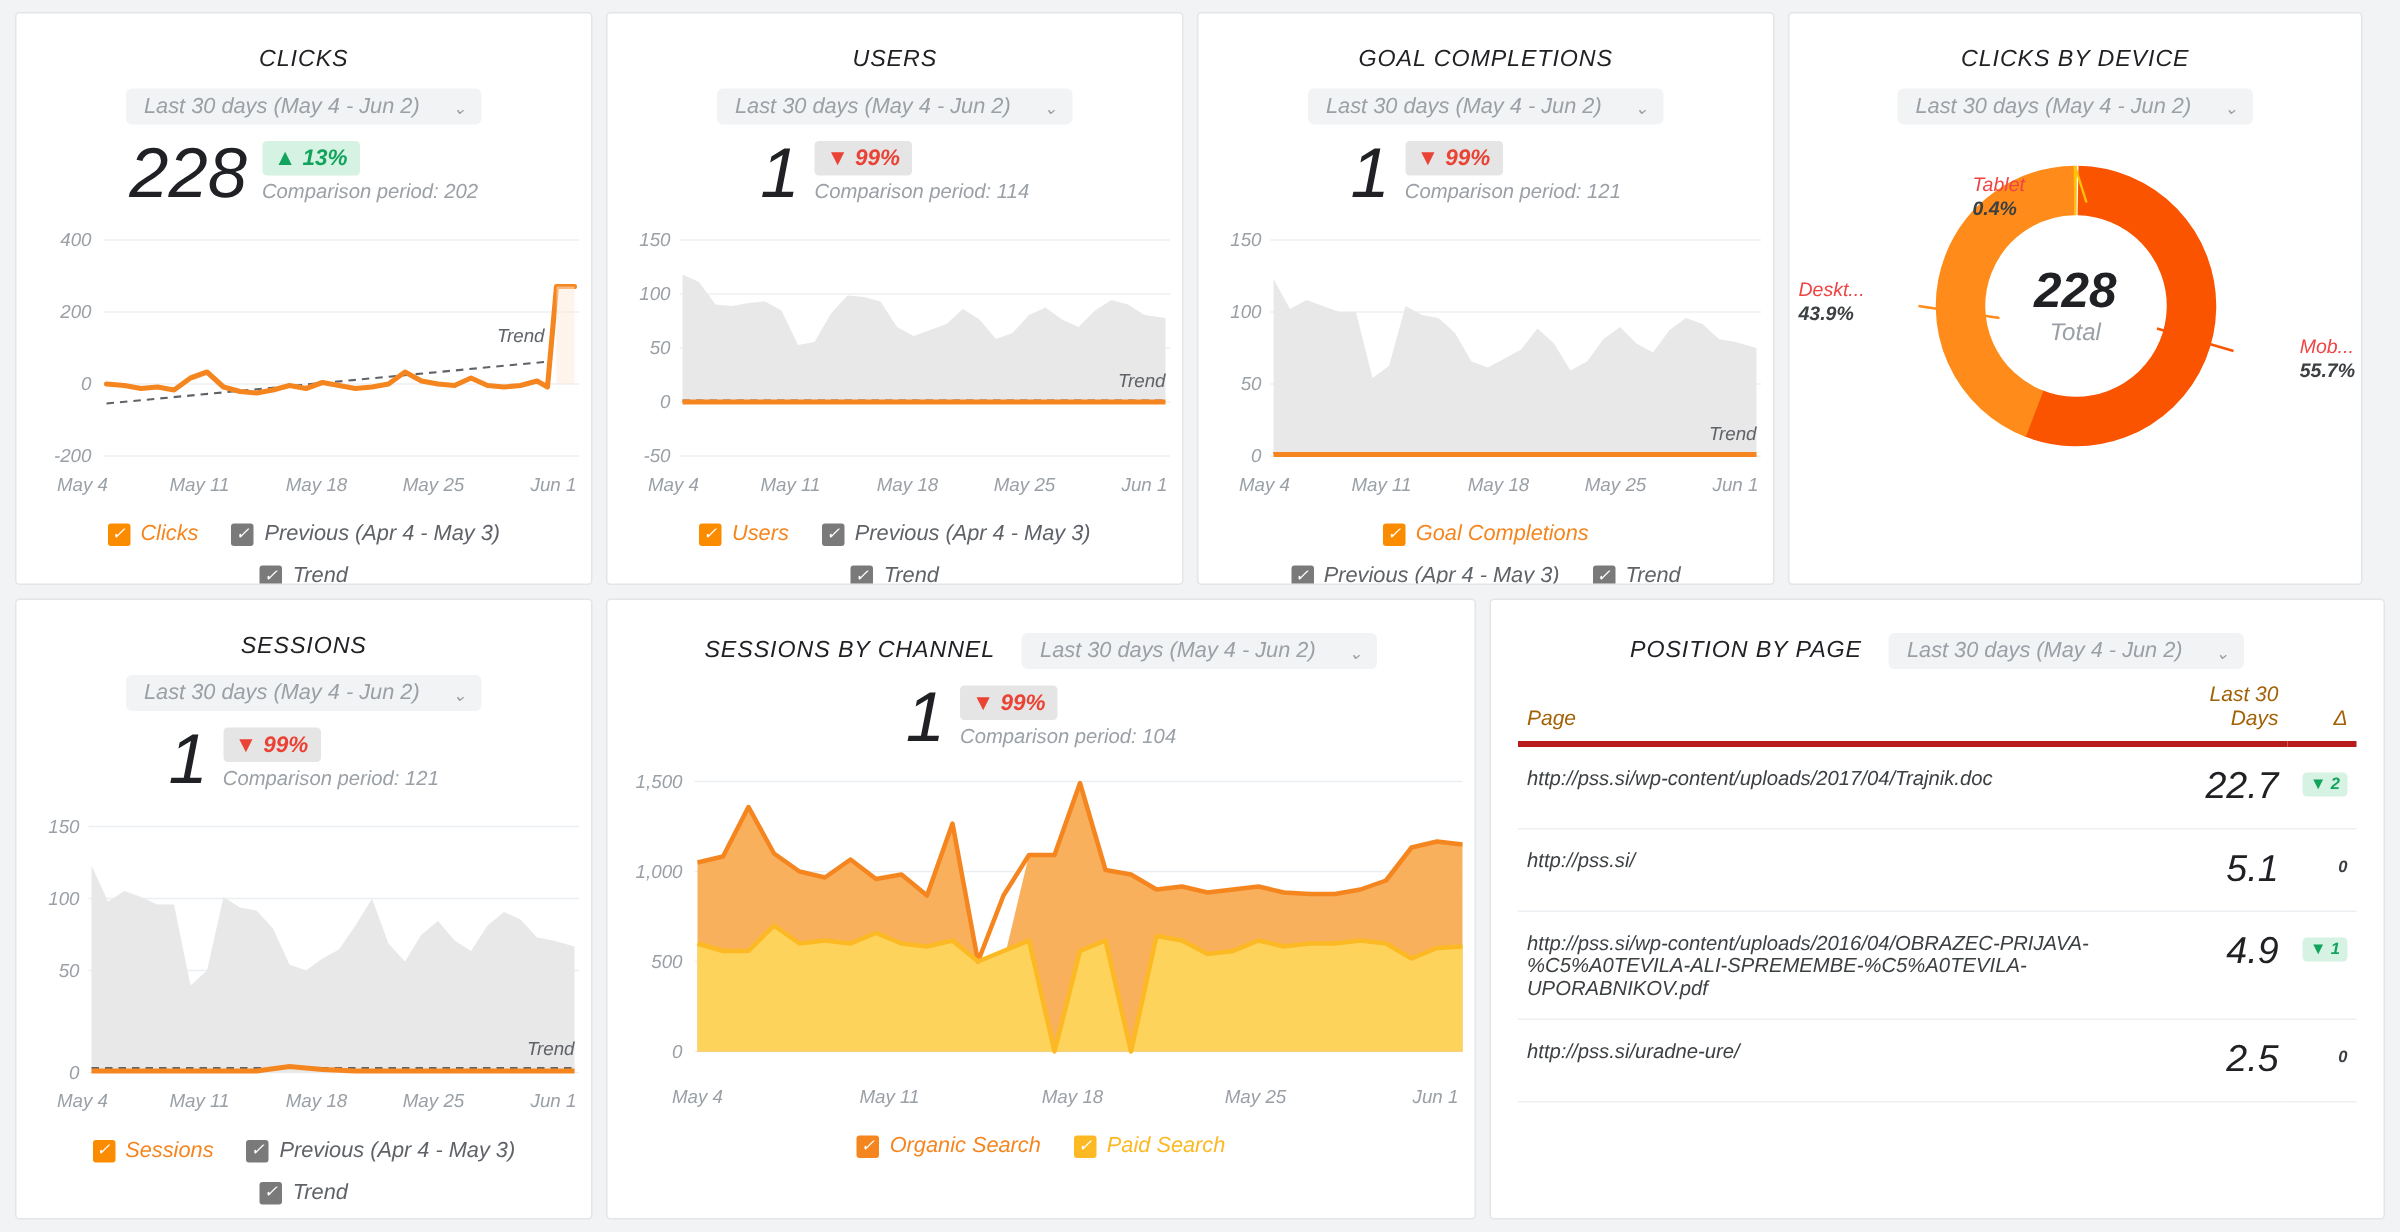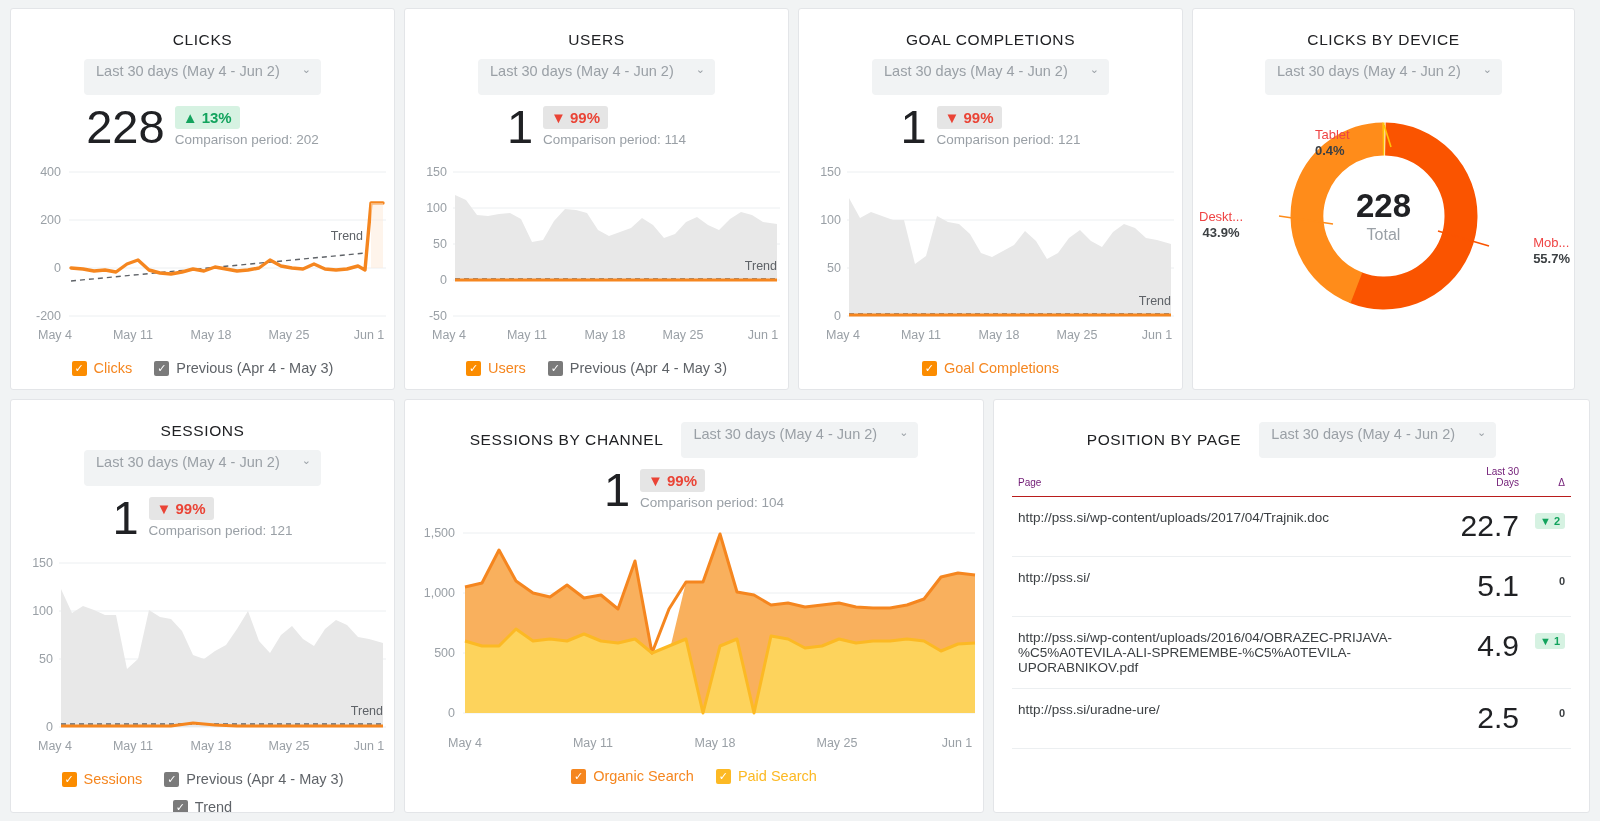--- a/index.html
+++ b/index.html
@@ -2,42 +2,42 @@
 <html><head>
 <meta charset="utf-8">
 <style>
   * { box-sizing: border-box; margin: 0; padding: 0; }
   html, body {
     width: 1600px; height: 821px;
     background: #f1f3f4;
     font-family: "Liberation Sans", sans-serif;
     overflow: hidden;
   }
-  .dash { width: 1600px; height: 821px; padding: 8px 10px; display: flex; flex-direction: column; gap: 9px; }
+  .dash { width: 1600px; height: 821px; padding: 8px 10px; display: flex; flex-direction: column; gap: 9px; font-style: italic; }
   .row { display: flex; gap: 9px; }
   .row1 { height: 382px; }
   .row2 { height: 414px; }
   .card {
     background: #fff; border: 1px solid #e3e5e8; border-radius: 3px;
     position: relative; overflow: hidden;
   }
   .c-clicks, .c-users, .c-goals { width: 385px; }
   .c-device { width: 383px; }
   .c-sessions { width: 385px; }
   .c-channel { width: 580px; }
   .c-position { flex: 1; }
 
   .card-title {
     text-align: center; font-size: 15.5px; color: #202124;
     letter-spacing: .6px; padding-top: 22px; font-weight: 400;
   }
   .daterange {
-    display: inline-flex; align-items: flex-start; gap: 22px;
+    display: inline-flex; align-items: flex-end; gap: 22px;
     background: #f1f3f4; color: #9aa0a6; font-size: 14.5px;
-    border-radius: 4px; padding: 4px 10px 16px 12px; white-space: nowrap;
+    border-radius: 4px; padding: 4px 10px 4px 12px; white-space: nowrap;
   }
   .dr-wrap { text-align: center; margin-top: 10px; }
   .chev { font-size: 11px; color: #9aa0a6; }
 
   .kpi-row { display: flex; align-items: center; justify-content: center; gap: 10px; margin-top: 8px; }
   .kpi-num { font-size: 47px; line-height: 1; color: #202124; font-weight: 400; }
   .kpi-side { display: flex; flex-direction: column; align-items: flex-start; gap: 3px; }
   .badge { font-size: 15px; font-weight: bold; border-radius: 3px; padding: 3px 8px; white-space: nowrap; }
   .badge.up { background: #d6f2e2; color: #12a35d; }
   .badge.down { background: #e5e5e5; color: #ea4335; }
@@ -65,25 +65,25 @@
   .dlabel { position: absolute; font-size: 13px; line-height: 1.25; }
   .dlabel .nm { color: #ef4444; }
   .dlabel .pc { color: #3c4043; font-weight: bold; }
 
   
   .inline-head { display: flex; align-items: center; justify-content: center; gap: 18px; padding-top: 22px; }
   .inline-head .card-title { padding-top: 0; }
 
   
   table { width: 100%; border-collapse: collapse; }
-  th { font-size: 10px; color: #701a75; font-weight: 400; text-align: left;
-       padding: 8px 6px; border-bottom: 1px solid #b91c1c; vertical-align: bottom; }
+  th { font-size: 14px; color: #a16207; font-weight: 400; text-align: left;
+       padding: 8px 6px; border-bottom: 4px solid #b91c1c; vertical-align: bottom; }
   th.num { text-align: right; }
   td { padding: 13px 6px; border-bottom: 1px solid #eceff1; vertical-align: top; font-size: 13.5px; color: #3c4043; }
-  td.val { text-align: right; font-size: 30px; color: #202124; white-space: nowrap; padding-top: 12px; }
+  td.val { text-align: right; font-size: 25px; color: #202124; white-space: nowrap; padding-top: 12px; }
   td.delta { text-align: right; width: 46px; padding-top: 16px; }
   .dbadge { display: inline-block; background: #d6f2e2; color: #12a35d; font-size: 11px;
             font-weight: bold; border-radius: 3px; padding: 2px 5px; white-space: nowrap; }
   .dzero { font-size: 11px; font-weight: bold; color: #3c4043; }
   .tbl-wrap { padding: 0 18px; }
   svg { display: block; }
   .ax { font-size: 12.5px; fill: #9aa0a6; font-family: "Liberation Sans", sans-serif; }
   .trendlbl { font-size: 12.5px; fill: #5f6368; font-family: "Liberation Sans", sans-serif; }
 </style>
 </head>
@@ -281,21 +281,21 @@
           <path d="M296,145 L245,130" stroke="#fa5400" stroke-width="1.6" fill="none"></path>
         </svg>
         <div class="donut-center">
           <div class="donut-total-num">228</div>
           <div class="donut-total-lbl">Total</div>
         </div>
         <div class="dlabel" style="left:122px; top:26px; text-align:left;">
           <div class="nm">Tablet</div>
           <div class="pc">0.4%</div>
         </div>
-        <div class="dlabel" style="left:6px; top:108px; text-align:center;">
+        <div class="dlabel" style="left:6px; top:96px; text-align:left;">
           <div class="nm">Deskt...</div>
           <div class="pc">43.9%</div>
         </div>
         <div class="dlabel" style="right:4px; top:134px; text-align:left;">
           <div class="nm">Mob...</div>
           <div class="pc">55.7%</div>
         </div>
       </div>
     </div>
   </div>

